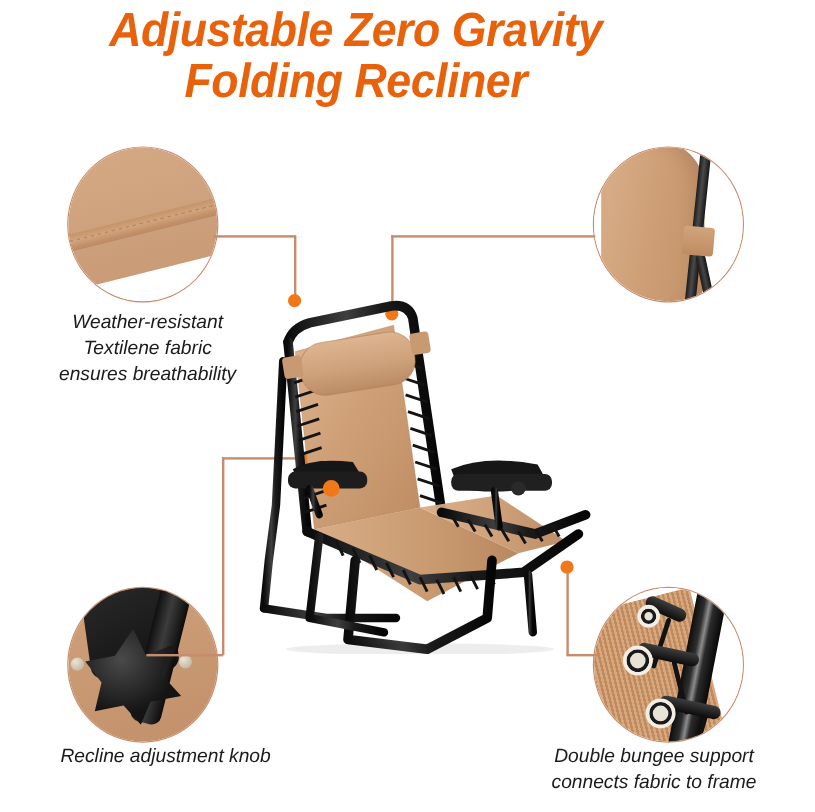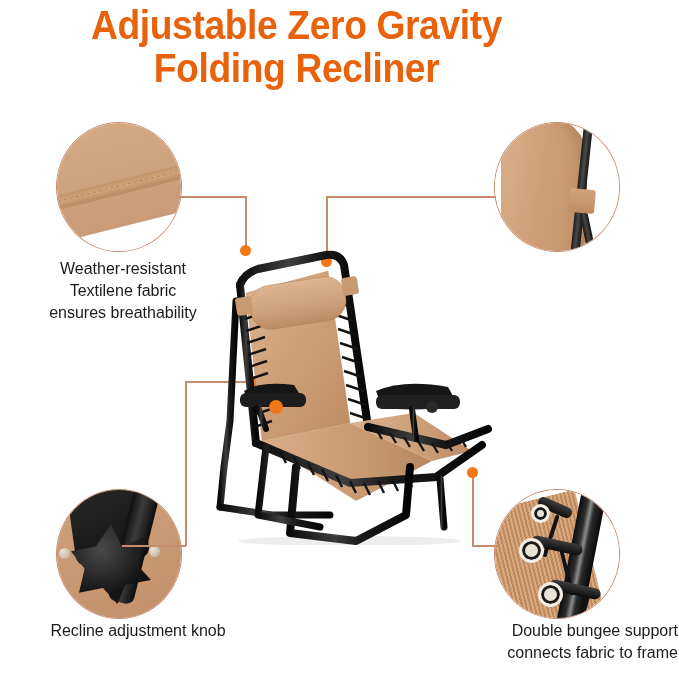--- a/index.html
+++ b/index.html
@@ -1,21 +1,21 @@
 <!DOCTYPE html>
 <html><head>
 <meta charset="utf-8">
 <style>
   html,body{margin:0;padding:0;background:#fff;}
   body{
     width:679px;height:677px;position:relative;overflow:hidden;
     font-family:"Liberation Sans","DejaVu Sans",sans-serif;
     background:#ffffff;
   }
-  #stage{position:absolute;inset:0;width:593px;height:677px;}
+  #stage{position:absolute;inset:0;width:593px;height:677px;font-style:italic;}
 
   
   .title{
     position:absolute;left:0;right:0;top:4px;
     text-align:center;
     color:#E8620C;
     font-weight:700;
     font-size:40px;
     line-height:1.08;
     letter-spacing:-0.4px;
@@ -29,21 +29,21 @@
     position:absolute;
     color:#1b1b1b;
     font-size:16px;
     line-height:1.38;
     white-space:pre-line;
     font-family:"Liberation Sans","DejaVu Sans",sans-serif;
   }
   .cap-tl{left:6px;top:258px;width:234px;text-align:center;}
   .cap-tr{left:420px;top:258px;width:256px;text-align:center;}
   .cap-bl{left:2px;top:620px;width:272px;text-align:center;}
-  .cap-br{left:412px;top:620px;width:266px;text-align:right;}
+  .cap-br{left:412px;top:620px;width:266px;text-align:center;}
 
   
   .circ{
     position:absolute;width:124px;height:128px;border-radius:50%;
     border:1px solid #C98B6E;overflow:hidden;background:#fff;
   }
   .circ-tl{left:56px;top:122px;}
   .circ-tr{left:494px;top:122px;}
   .circ-bl{left:56px;top:489px;}
   .circ-br{left:494px;top:489px;}

